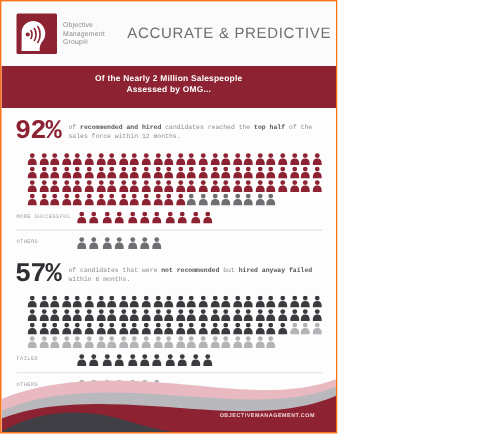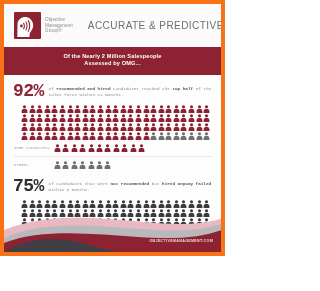--- a/index.html
+++ b/index.html
@@ -4,23 +4,23 @@
 <style>
   * { margin:0; padding:0; box-sizing:border-box; }
   html, body {
     width:225px; height:291px;
     font-family:"Liberation Sans", sans-serif;
     background:#ffffff;
     overflow:hidden;
   }
   .page {
     position:relative;
-    width:225px; height:256px;
+    width:225px; height:289px;
     background:#fdfdfd;
-    border:4px solid #f97316;
+    border:1px solid #f97316;
     overflow:hidden;
   }
 
   
   .header {
     height:43px;
     background:#fbfbfb;
     display:flex;
     align-items:center;
     padding:0 10px;
@@ -658,21 +658,21 @@
           <svg class="p" viewBox="0 0 10 12">
             <circle cx="5" cy="2.6" r="2.4" fill="#6e6e73"></circle>
             <path d="M5 5.6 C7.9 5.6 9.4 7.3 9.4 10.2 L9.4 12 L0.6 12 L0.6 10.2 C0.6 7.3 2.1 5.6 5 5.6 Z" fill="#6e6e73"></path>
           </svg>
         </div>
     </div>
   </div>
 
   <div class="stat-block" style="padding-top:9px;">
     <div class="stat-head">
-      <div class="pct dark">75%</div>
+      <div class="pct dark">57%</div>
       <div class="stat-copy">
         <span>of candidates that were </span><b>not recommended</b><span> but </span><b>hired anyway failed</b><span> within 6 months.</span>
       </div>
     </div>
     <div class="grid">
         <svg class="p" viewBox="0 0 10 12">
           <circle cx="5" cy="2.6" r="2.4" fill="#3a3a3f"></circle>
           <path d="M5 5.6 C7.9 5.6 9.4 7.3 9.4 10.2 L9.4 12 L0.6 12 L0.6 10.2 C0.6 7.3 2.1 5.6 5 5.6 Z" fill="#3a3a3f"></path>
         </svg>
         <svg class="p" viewBox="0 0 10 12">

